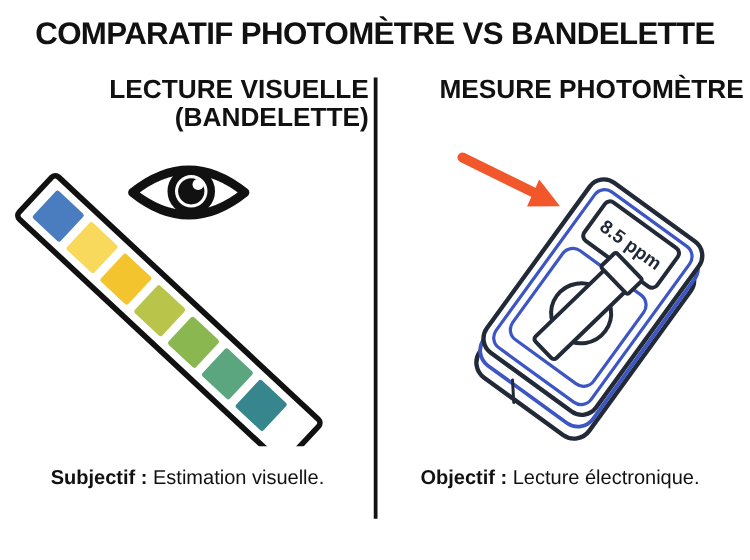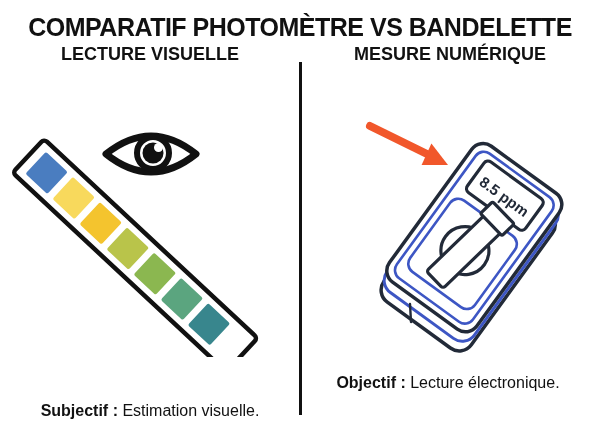--- a/index.html
+++ b/index.html
@@ -12,50 +12,51 @@
   .title{
     position:absolute;left:0;top:13px;width:600px;
     text-align:center;font-size:25px;font-weight:bold;letter-spacing:-0.5px;
     white-space:nowrap;
   }
   .divider{
     position:absolute;left:299px;top:62px;width:3px;height:353px;
     background:#111;
   }
   .col-heading{
-    position:absolute;top:43px;width:290px;text-align:center;
-    font-size:18px;font-weight:bold;line-height:23px;
+    position:absolute;top:60px;width:290px;text-align:right;
+    font-size:21px;font-weight:bold;line-height:23px;
   }
   .col-heading.left{left:5px;}
   .col-heading.right{left:305px;}
   .caption{
     position:absolute;top:372px;width:290px;text-align:center;
     font-size:16px;line-height:22px;
   }
-  .caption.left{left:5px;margin-top:28px;}
+  .caption.left{left:5px;}
   .caption.right{left:303px;}
   .caption .b{font-weight:bold;}
   .illus{position:absolute;}
   #illus-left{left:10px;top:112px;width:285px;height:245px;}
   #illus-right{left:300px;top:108px;width:295px;height:260px;}
   svg{display:block;}
 </style>
 </head>
 <body>
 
 <div class="title">COMPARATIF PHOTOMÈTRE VS BANDELETTE</div>
 
 <div class="divider"></div>
 
 <div class="col-heading left">
   <span>LECTURE VISUELLE</span><br>
+  <span>(BANDELETTE)</span>
 </div>
 
 <div class="col-heading right">
-  <span>MESURE NUMÉRIQUE</span><br>
+  <span>MESURE PHOTOMÈTRE</span><br>
 </div>
 
 <div class="illus" id="illus-left">
   <svg width="285" height="245" viewBox="0 0 285 245">
 
     <g>
       <path d="M 96 42 Q 141 6 186 42 Q 141 78 96 42 Z" fill="none" stroke-width="7" stroke-linejoin="round" stroke="#111111"></path>
       <circle cx="143" cy="41" r="16" fill="#ffffff" stroke-width="6" stroke="#111111"></circle>
       <circle cx="143" cy="41" r="10.5" fill="#111111"></circle>
       <circle cx="148.5" cy="35.5" r="4.5" fill="#ffffff"></circle>

